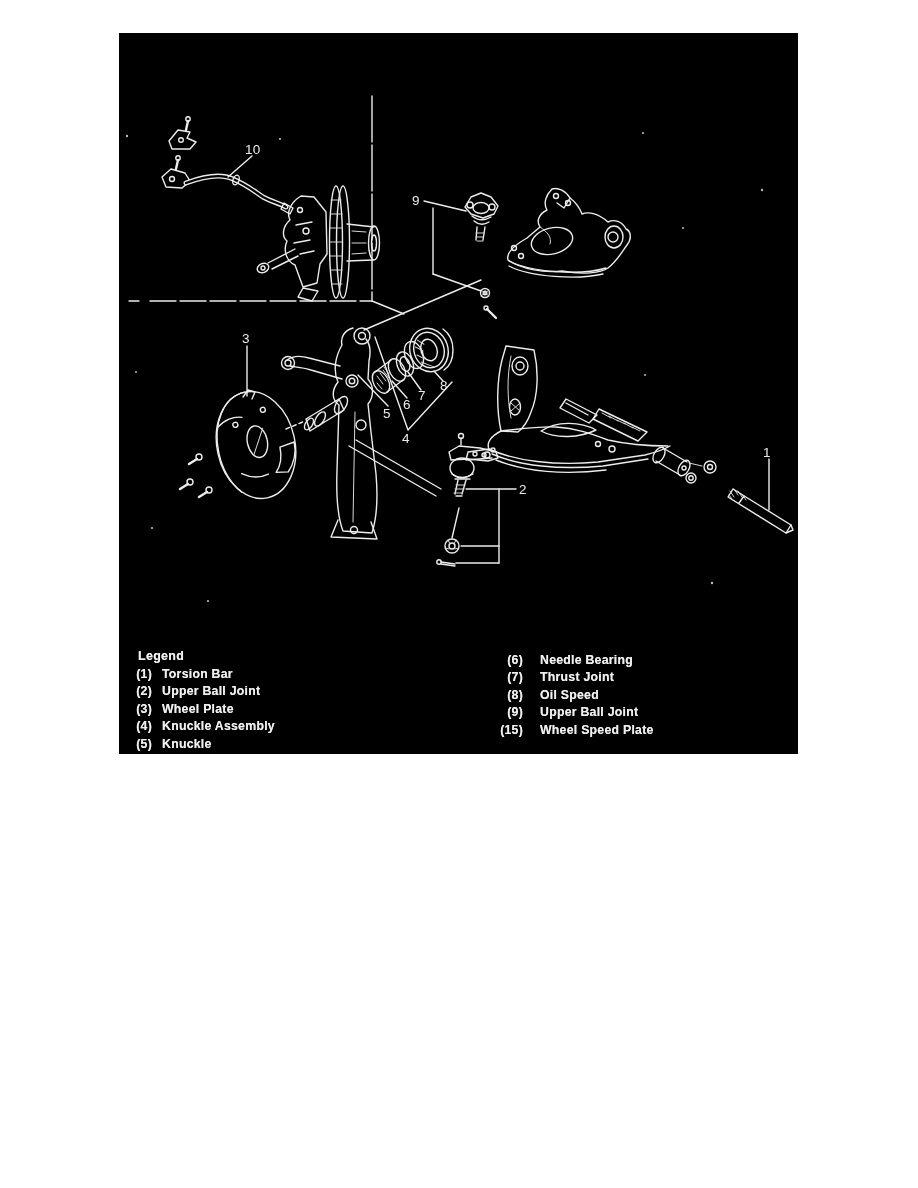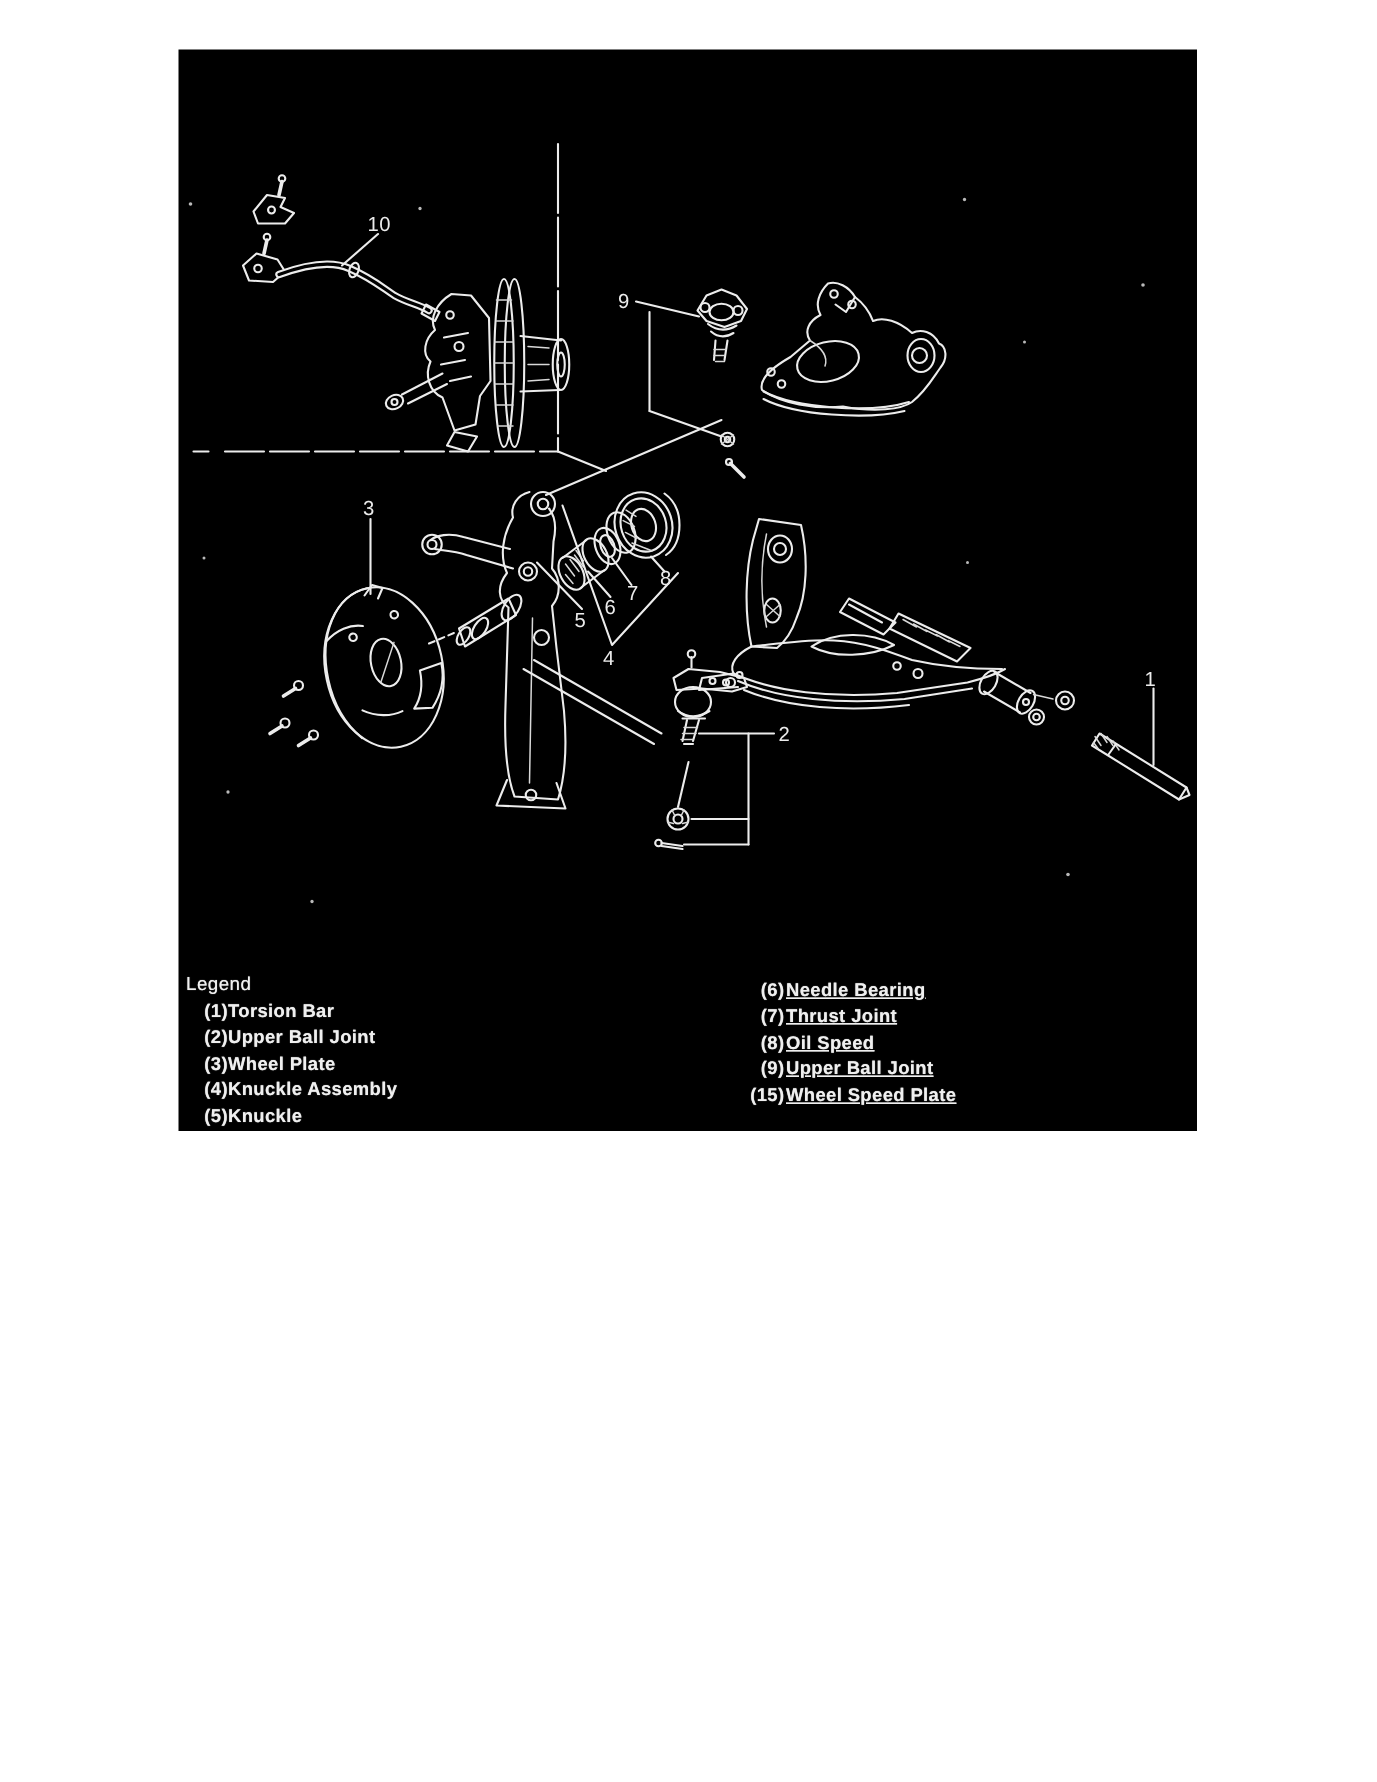--- a/index.html
+++ b/index.html
@@ -14,32 +14,32 @@
   .ink{stroke:#ececec;fill:none;stroke-width:1.4;stroke-linecap:round;stroke-linejoin:round;}
   .ink2{stroke:#ececec;fill:none;stroke-width:2.4;stroke-linecap:round;stroke-linejoin:round;}
   .thin{stroke:#d8d8d8;fill:none;stroke-width:1;stroke-linecap:round;}
   .speck{fill:#b9b9b9;stroke:none;}
   .callout{
     fill:#ebebeb;font-family:"Liberation Sans",sans-serif;font-size:13.5px;font-weight:500;
     letter-spacing:0.3px;
   }
   
   .legend-title{
-    position:absolute;left:5px;top:616px;color:#f1f1f1;font-size:12.5px;font-weight:400;
+    position:absolute;left:19px;top:616px;color:#f1f1f1;font-size:12.5px;font-weight:700;
     letter-spacing:0.3px;text-shadow:0 0 0.6px #c9c9c9;
   }
   .legend-col{position:absolute;color:#efefef;font-size:12.3px;font-weight:600;
     text-shadow:0 0 0.6px #bdbdbd;letter-spacing:0.25px;}
   .legend-col.left{left:5px;top:633px;}
   .legend-col.right{left:344px;top:619px;}
   .lrow{display:flex;height:17.4px;line-height:17.4px;white-space:nowrap;}
   .legend-col.left  .lnum{display:inline-block;width:28px;text-align:right;}
   .legend-col.right .lnum{display:inline-block;width:60px;text-align:right;}
-  .legend-col.left  .lname{margin-left:0;}
-  .legend-col.right .lname{margin-left:1px;text-decoration:underline;}
+  .legend-col.left  .lname{margin-left:10px;}
+  .legend-col.right .lname{margin-left:17px;}
 </style>
 </head>
 <body>
 
 <div class="page">
   <div class="panel">
 
     <svg width="679" height="721" viewBox="119 33 679 721">
 
       <g>

